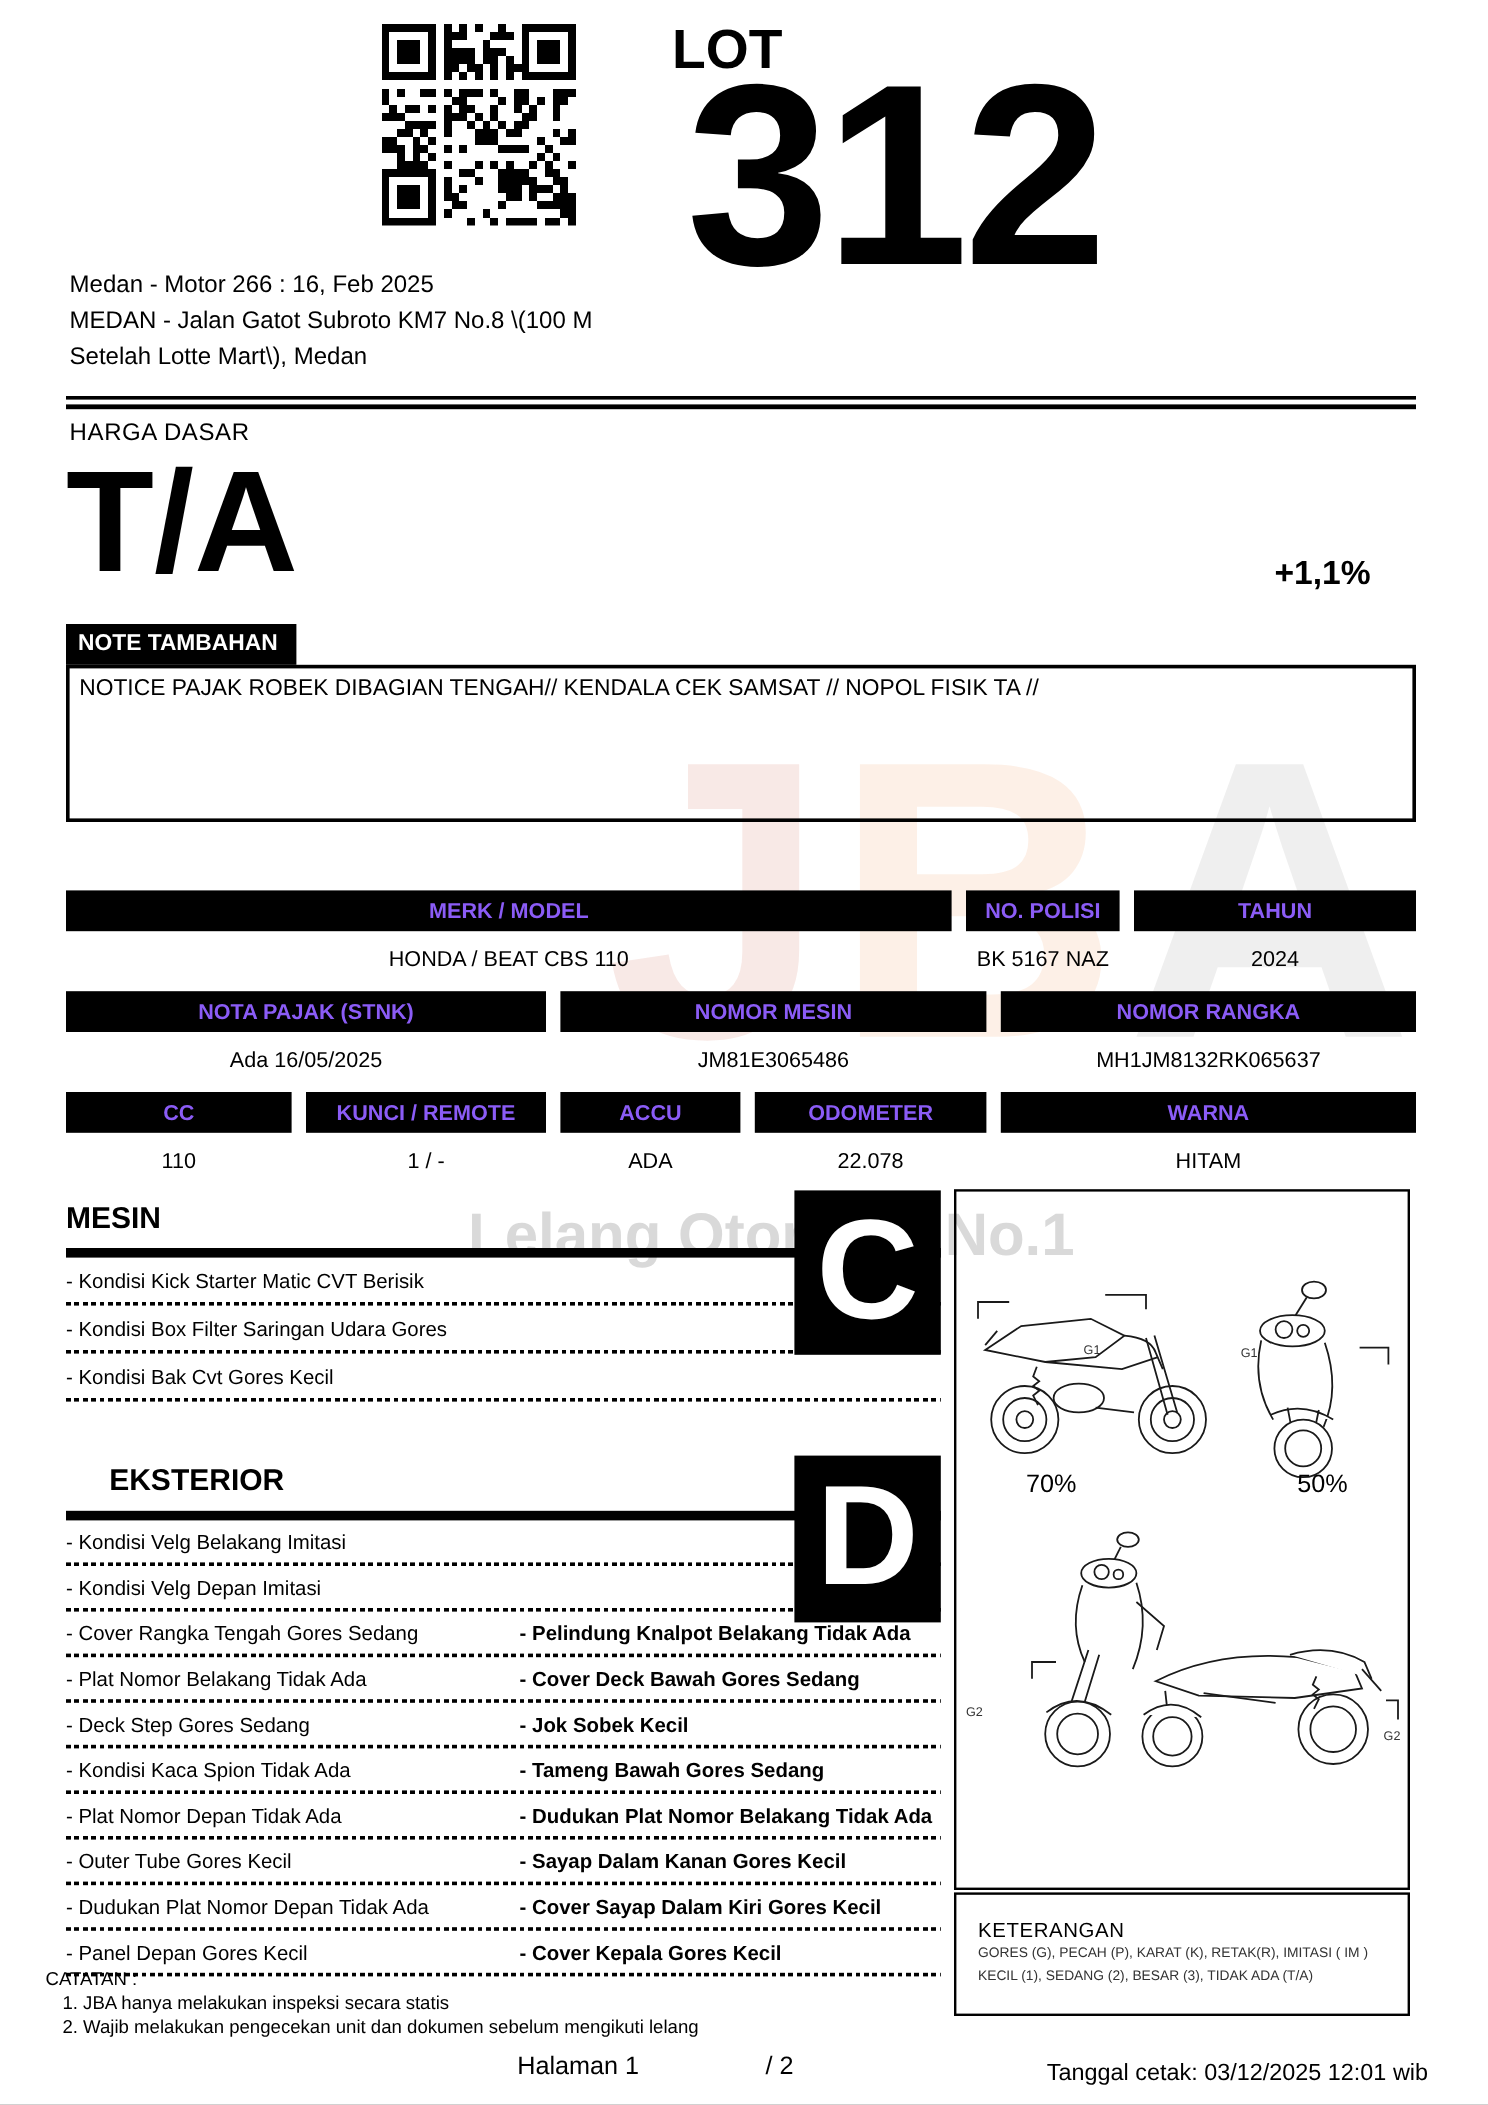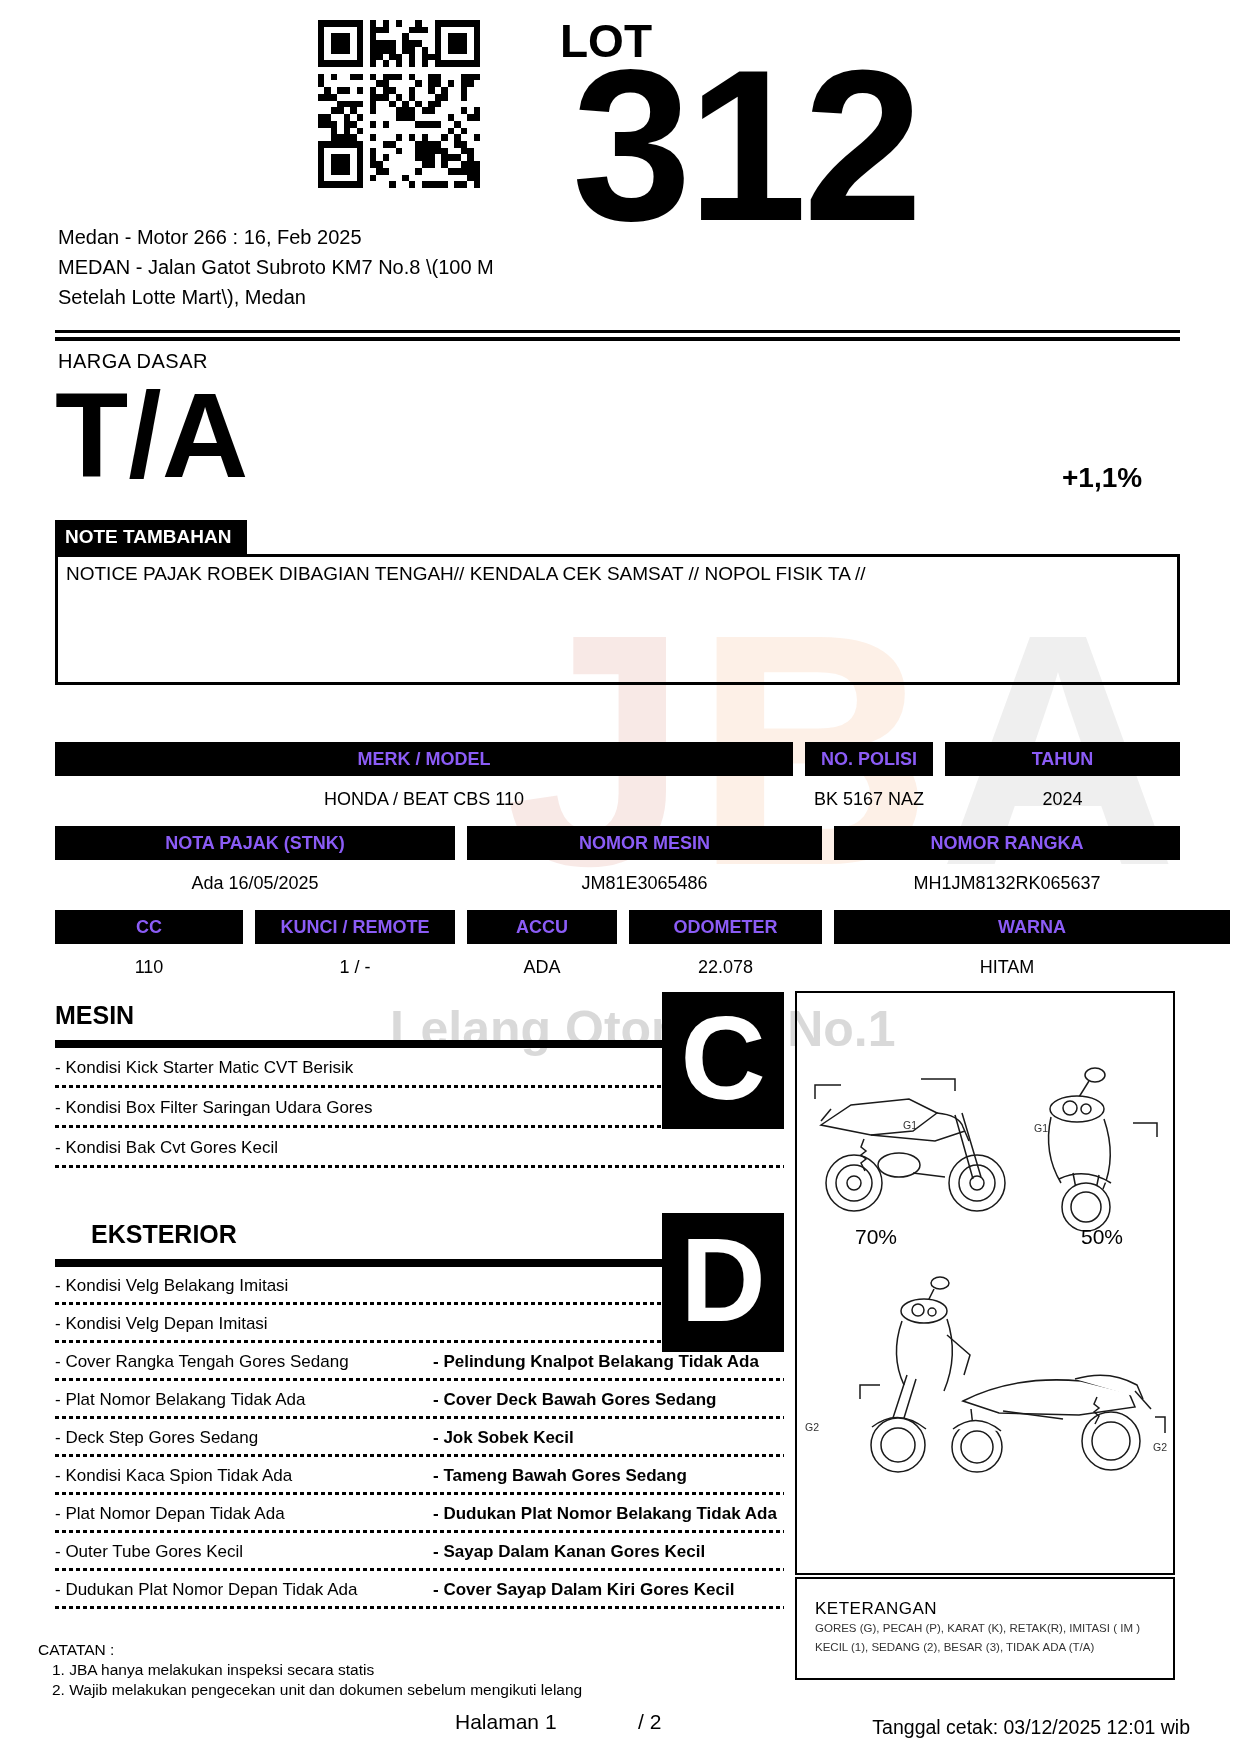--- a/index.html
+++ b/index.html
@@ -54,21 +54,21 @@
   .pct{position:absolute;font-size:21px;}
   .glabel{position:absolute;font-size:10.5px;color:#333;}
   
   .ket-box{left:795px;top:1577px;width:380px;height:103px;border:2px solid #000;box-sizing:border-box;
            padding:20px 0 0 18px;}
   .ket-title{font-size:17px;font-weight:normal;letter-spacing:0.5px;}
   .ket-line{font-size:11.5px;color:#333;line-height:19px;}
   
   .catatan{left:38px;top:1640px;font-size:15.5px;line-height:20px;}
   .catatan .cat-item{padding-left:14px;}
-  .footer-page{left:455px;top:1710px;font-size:21px;}
+  .footer-page{left:431px;top:1710px;font-size:21px;}
   .footer-of{left:638px;top:1710px;font-size:21px;}
   .footer-printed{right:50px;top:1716px;font-size:19.5px;}
   .drawing{stroke:#1a1a1a;stroke-width:1.5;fill:none;}
   .drawing .wfill{fill:#fff;}
 </style>
 </head>
 <body>
 
 <div class="page">
 
@@ -412,21 +412,21 @@
       <div class="trow">
         <div class="td" style="width: 400px;">Ada 16/05/2025</div>
         <div class="td" style="width: 355px;">JM81E3065486</div>
         <div class="td" style="width: 346px;">MH1JM8132RK065637</div>
       </div>
       <div class="trow">
         <div class="th" style="width: 188px;">CC</div>
         <div class="th" style="width: 200px;">KUNCI / REMOTE</div>
         <div class="th" style="width: 150px;">ACCU</div>
         <div class="th" style="width: 193px;">ODOMETER</div>
-        <div class="th" style="width: 396px;">WARNA</div>
+        <div class="th" style="width: 346px;">WARNA</div>
       </div>
       <div class="trow">
         <div class="td" style="width: 188px;">110</div>
         <div class="td" style="width: 200px;">1 / -</div>
         <div class="td" style="width: 150px;">ADA</div>
         <div class="td" style="width: 193px;">22.078</div>
         <div class="td" style="width: 346px;">HITAM</div>
       </div>
     </div>
 
@@ -466,20 +466,24 @@
           <span class="pair-left">- Plat Nomor Depan Tidak Ada</span>
           <span class="pair-right">- Dudukan Plat Nomor Belakang Tidak Ada</span>
         </div>
         <div class="item-row h38">
           <span class="pair-left">- Outer Tube Gores Kecil</span>
           <span class="pair-right">- Sayap Dalam Kanan Gores Kecil</span>
         </div>
         <div class="item-row h38">
           <span class="pair-left">- Dudukan Plat Nomor Depan Tidak Ada</span>
           <span class="pair-right">- Cover Sayap Dalam Kiri Gores Kecil</span>
+        </div>
+        <div class="item-row h38">
+          <span class="pair-left">- Panel Depan Gores Kecil</span>
+          <span class="pair-right">- Cover Kepala Gores Kecil</span>
         </div>
       </div>
   </div>
 
   <div class="abs badge badge-c">C</div>
   <div class="abs badge badge-d">D</div>
 
   <div class="abs diagram-box z1">
 
     <svg style="left:12px;top:62px" width="205" height="170" viewBox="0 0 205 170">

